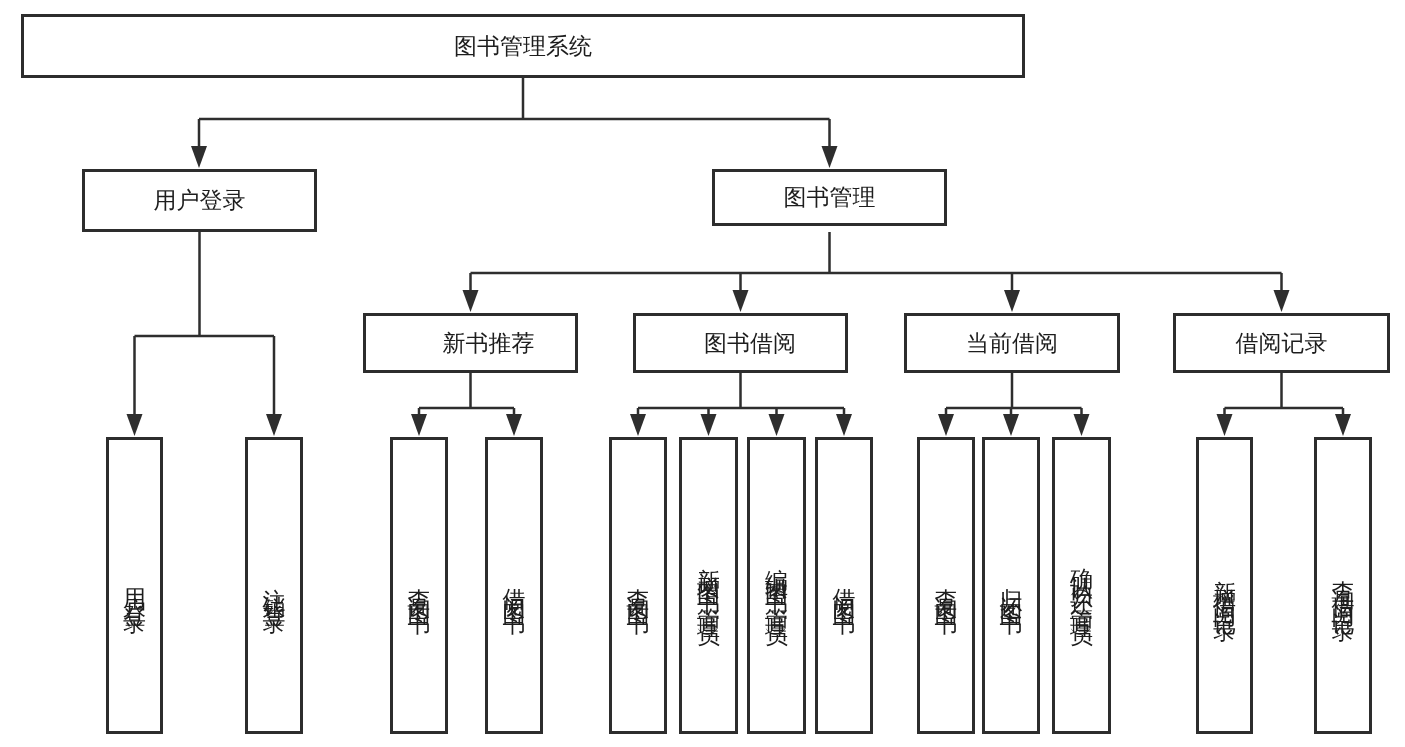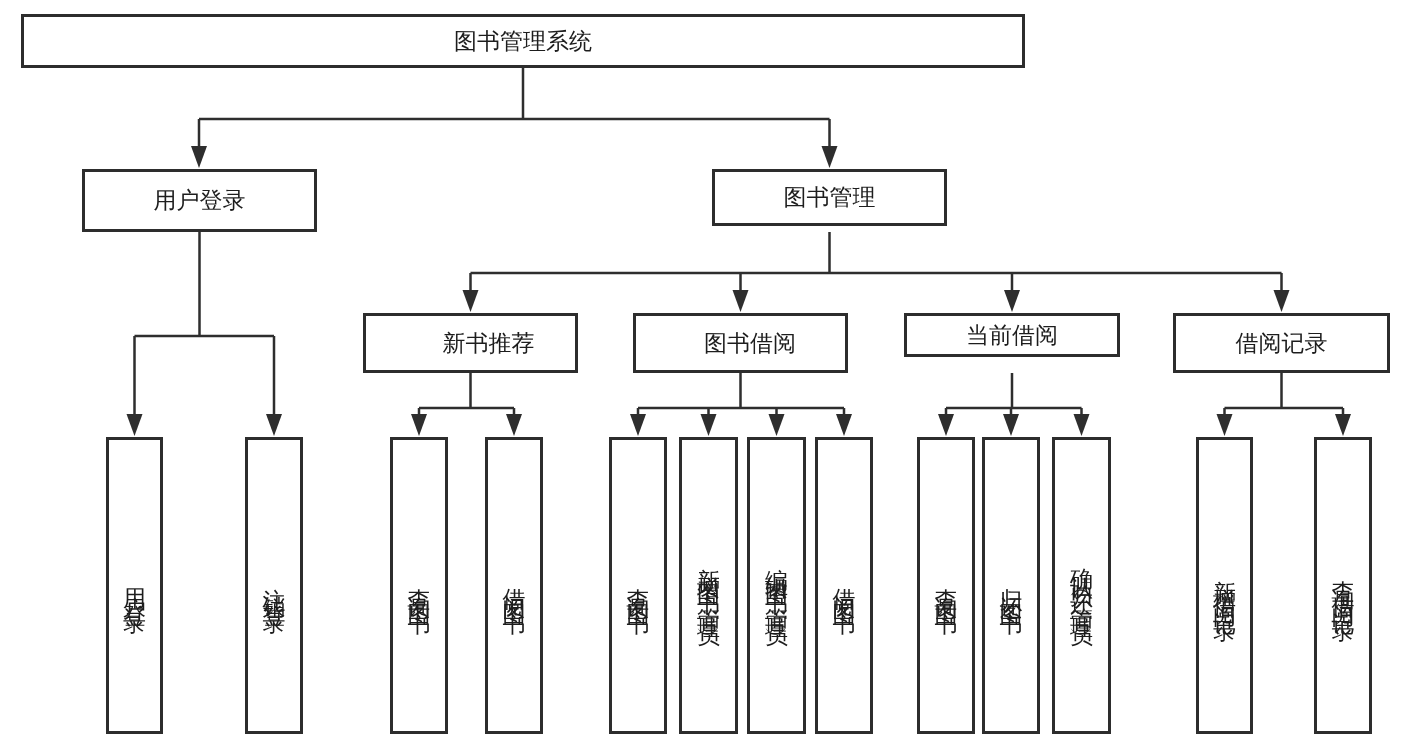--- a/index.html
+++ b/index.html
@@ -87,28 +87,28 @@
       <polygon points="768.5,414 784.5,414 776.5,436"></polygon>
       <polygon points="836,414 852,414 844,436"></polygon>
       <polygon points="938,414 954,414 946,436"></polygon>
       <polygon points="1003,414 1019,414 1011,436"></polygon>
       <polygon points="1073.5,414 1089.5,414 1081.5,436"></polygon>
       <polygon points="1216.5,414 1232.5,414 1224.5,436"></polygon>
       <polygon points="1335,414 1351,414 1343,436"></polygon>
     </g>
   </svg>
 
-  <div class="node" style="left:21px; top:14px; width:1004px; height:54px;">图书管理系统</div>
+  <div class="node" style="left:21px; top:14px; width:1004px; height:64px;">图书管理系统</div>
 
   <div class="node" style="left:82px; top:169px; width:235px; height:63px;">用户登录</div>
   <div class="node" style="left:712px; top:169px; width:235px; height:57px;">图书管理</div>
 
   <div class="node" style="left:363px; top:313px; width:215px; height:60px;padding-left:36px;">新书推荐</div>
   <div class="node" style="left:633px; top:313px; width:215px; height:60px;padding-left:19px;">图书借阅</div>
-  <div class="node" style="left:904px; top:313px; width:216px; height:44px;">当前借阅</div>
+  <div class="node" style="left:904px; top:313px; width:216px; height:60px;">当前借阅</div>
   <div class="node" style="left:1173px; top:313px; width:217px; height:60px;">借阅记录</div>
 
   <div class="node leaf" style="left:106px; top:437px; width:57px; height:297px;">用户登录</div>
   <div class="node leaf" style="left:245px; top:437px; width:58px; height:297px;">注销登录</div>
 
   <div class="node leaf" style="left:390px; top:437px; width:58px; height:297px;">查询图书</div>
   <div class="node leaf" style="left:485px; top:437px; width:58px; height:297px;">借阅图书</div>
 
   <div class="node leaf" style="left:609px; top:437px; width:58px; height:297px;">查询图书</div>
   <div class="node leaf" style="left:679px; top:437px; width:59px; height:297px;">新增图书（管理员）</div>

